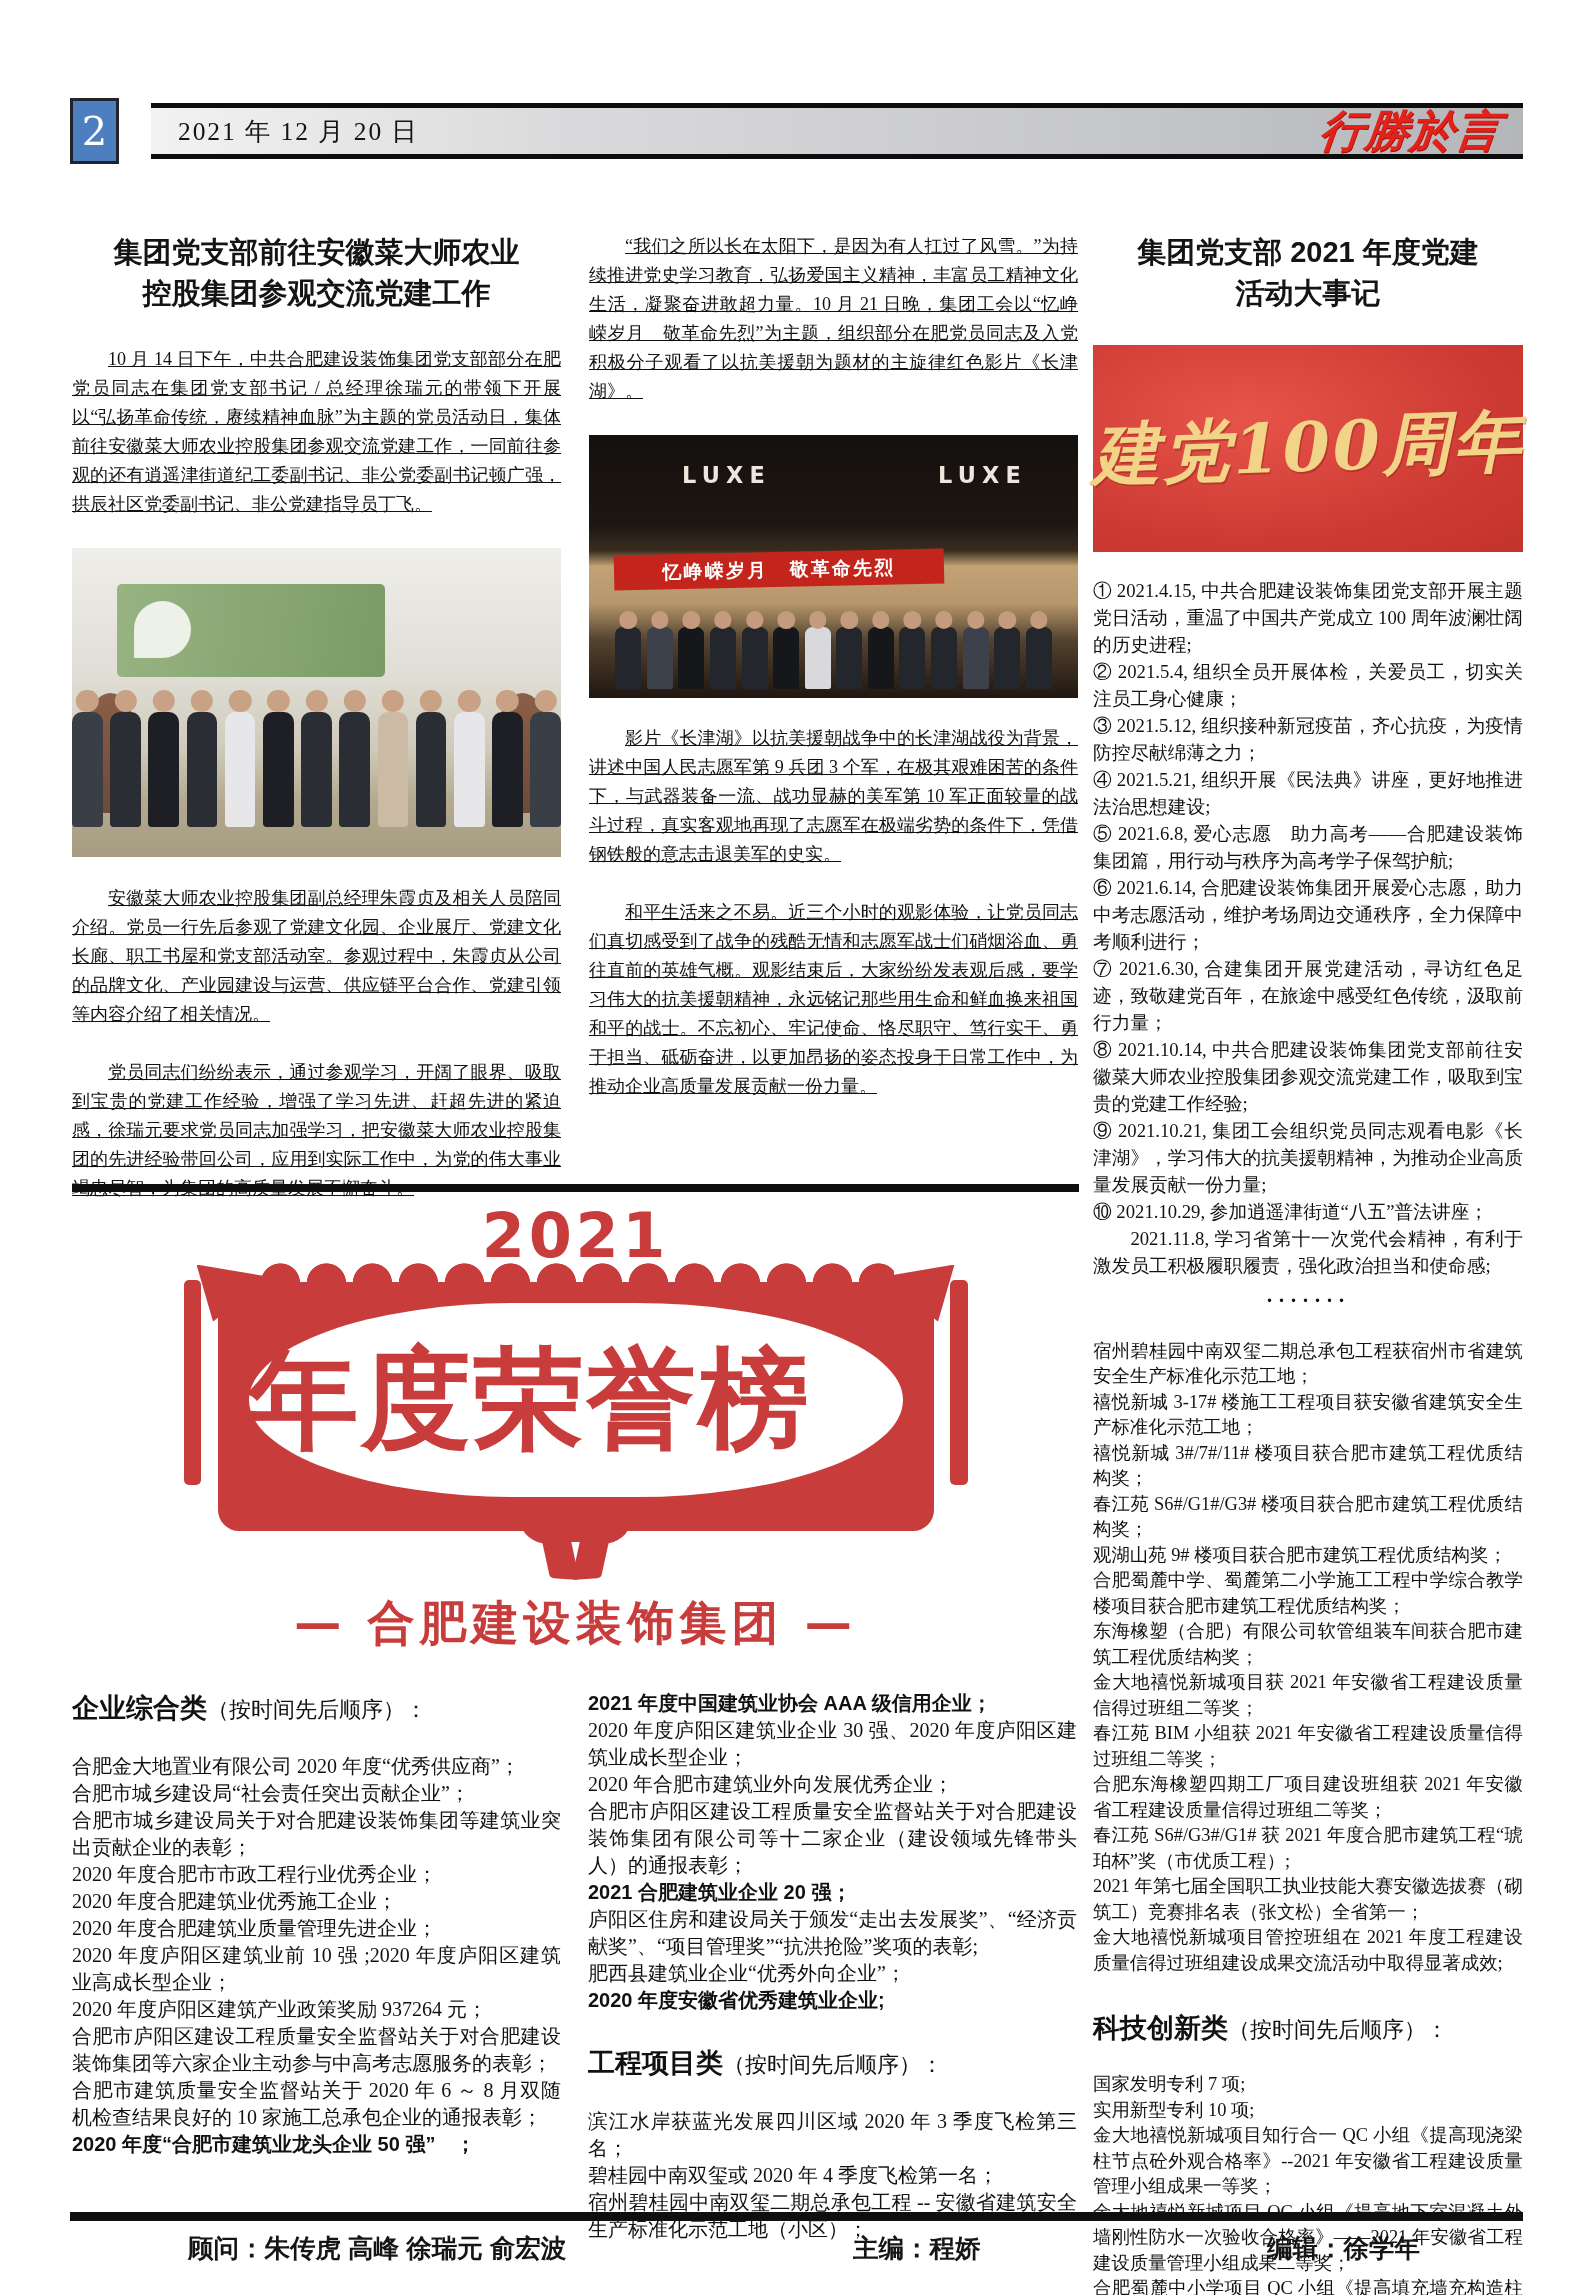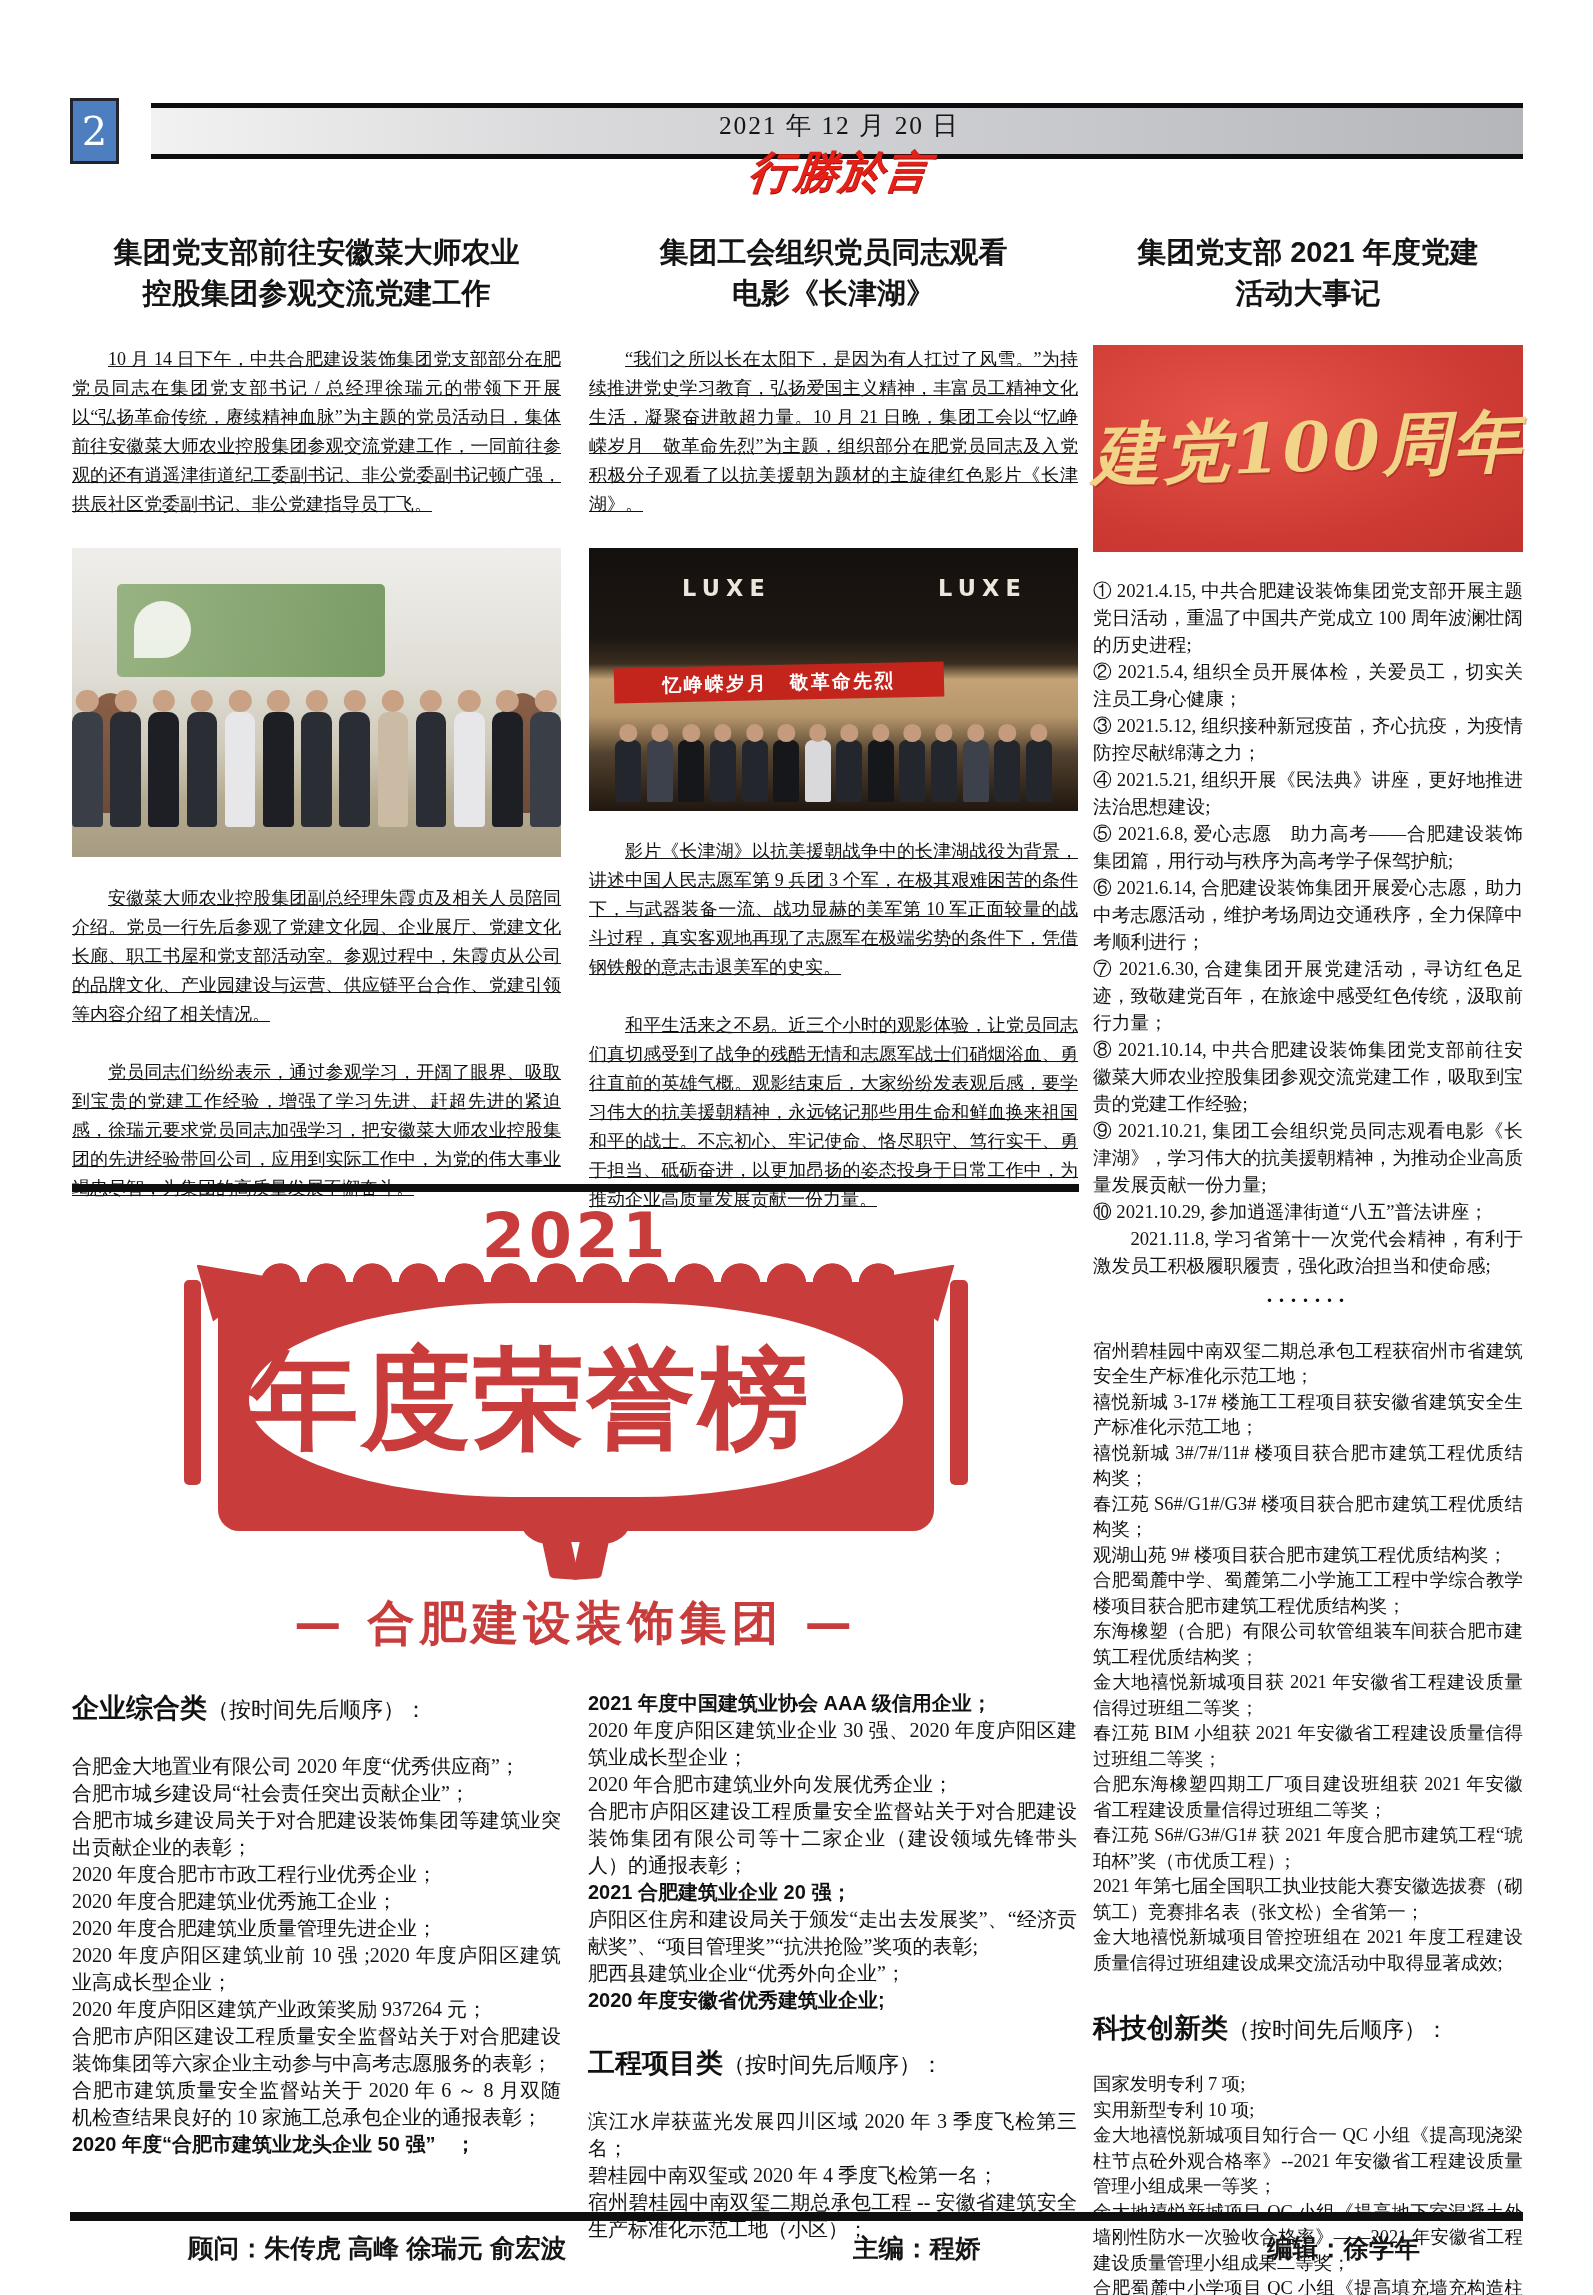--- a/index.html
+++ b/index.html
@@ -6,21 +6,21 @@
   .page{position:relative;width:1593px;height:2295px;background:#fff;overflow:hidden;
         font-family:"Liberation Serif","DejaVu Serif",serif;color:#111;}
 
   
   .pagenum{position:absolute;left:70px;top:98px;width:49px;height:66px;background:#4d7fc0;
            border:3.7px solid #23242b;box-sizing:border-box;display:flex;align-items:center;justify-content:center;}
   .pagenum span{font-family:"DejaVu Serif",serif;font-size:40px;color:#fff;line-height:1;}
   .header-bar{position:absolute;left:151px;top:103px;width:1372px;height:56px;box-sizing:border-box;
               background:linear-gradient(90deg,#f2f2f2 0%,#dadadc 30%,#c6c7cb 70%,#b5b6ba 100%);
               border-top:5px solid #0d0d0d;border-bottom:5px solid #0d0d0d;
-              display:flex;align-items:center;justify-content:space-between;padding:0 22.4px 0 27px;flex-direction:column;}
+              display:flex;align-items:center;justify-content:space-between;padding:0 22.4px 0 27px;}
   .header-date{font-size:25.5px;letter-spacing:1.9px;color:#141414;}
   .header-motto{font-family:"DejaVu Serif",serif;font-style:italic;font-weight:bold;font-size:44px;
                 color:#e32119;letter-spacing:1.2px;transform:skewX(-6deg);text-shadow:0.6px 0.6px 0 #a01008;white-space:nowrap;}
 
   
   .col{position:absolute;top:232px;}
   .col1{left:72px;width:489px;}
   .col2{left:589px;width:489px;}
   .col3{left:1093px;width:430px;}
   h1.art-title{margin:0 0 31px;font-size:29px;line-height:41px;text-align:center;font-weight:700;
@@ -165,24 +165,20 @@
           <i class="pp"></i>
           <i class="pp"></i>
           <i class="pp"></i>
       </div>
     </div>
     <p>安徽菜大师农业控股集团副总经理朱霞贞及相关人员陪同介绍。党员一行先后参观了党建文化园、企业展厅、党建文化长廊、职工书屋和党支部活动室。参观过程中，朱霞贞从公司的品牌文化、产业园建设与运营、供应链平台合作、党建引领等内容介绍了相关情况。</p>
     <p>党员同志们纷纷表示，通过参观学习，开阔了眼界、吸取到宝贵的党建工作经验，增强了学习先进、赶超先进的紧迫感，徐瑞元要求党员同志加强学习，把安徽菜大师农业控股集团的先进经验带回公司，应用到实际工作中，为党的伟大事业竭忠尽智，为集团的高质量发展不懈奋斗。</p>
   </div>
 
   <div class="col col2 art">
-    <h1 class="art-title">
-      <div>集团工会组织党员同志观看</div>
-      <div>电影《长津湖》</div>
-    </h1>
     <p>“我们之所以长在太阳下，是因为有人扛过了风雪。”为持续推进党史学习教育，弘扬爱国主义精神，丰富员工精神文化生活，凝聚奋进敢超力量。10 月 21 日晚，集团工会以“忆峥嵘岁月　敬革命先烈”为主题，组织部分在肥党员同志及入党积极分子观看了以抗美援朝为题材的主旋律红色影片《长津湖》。</p>
     <div class="photo photo-mid">
       <span class="luxe l1">LUXE</span>
       <span class="luxe l2">LUXE</span>
       <div class="mid-banner">忆峥嵘岁月　敬革命先烈</div>
       <div class="crowd">
         <i class="cp"></i>
           <i class="cp"></i>
           <i class="cp"></i>
           <i class="cp"></i>

